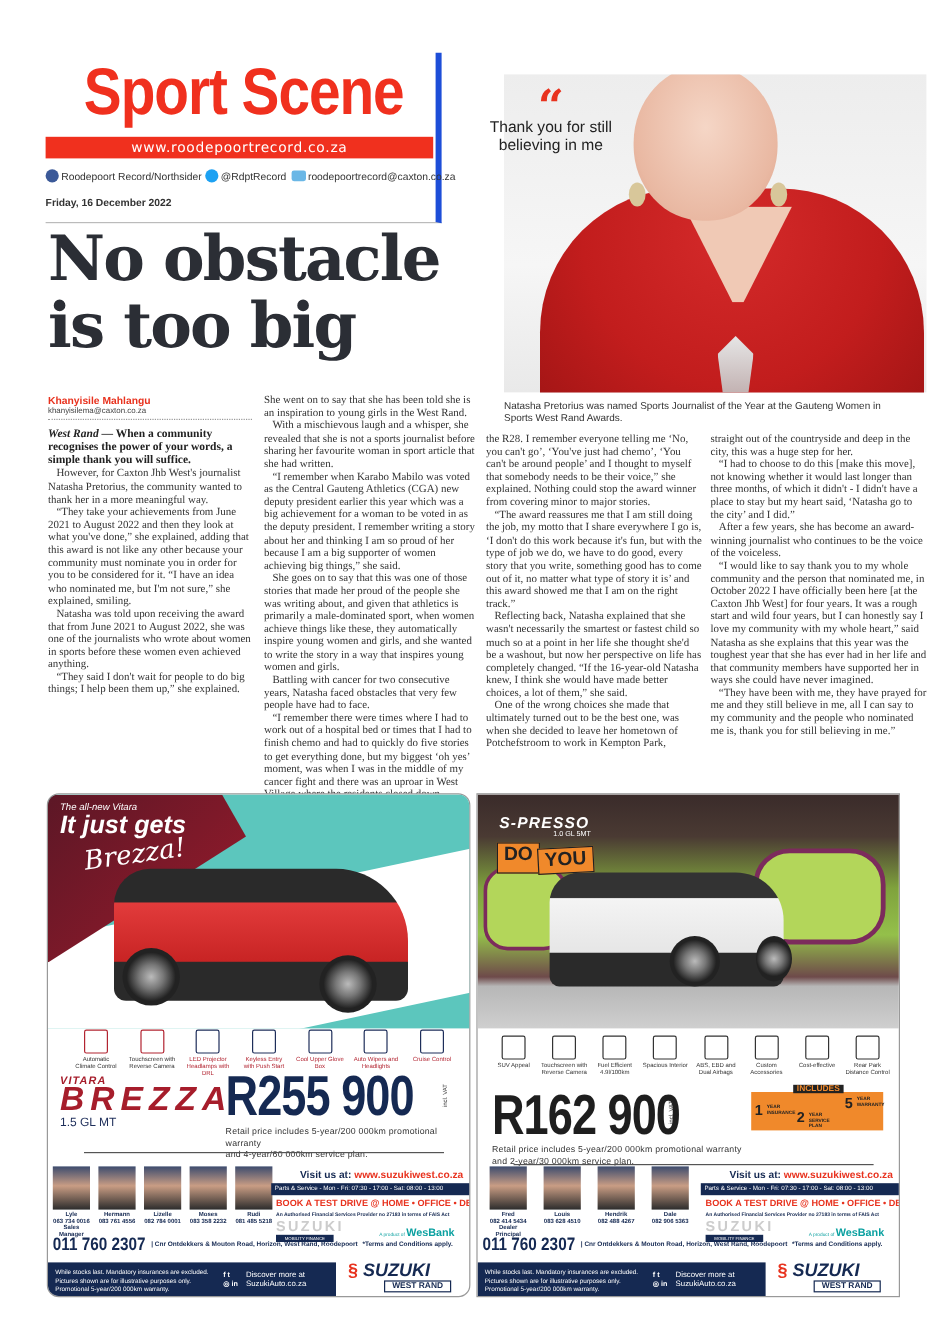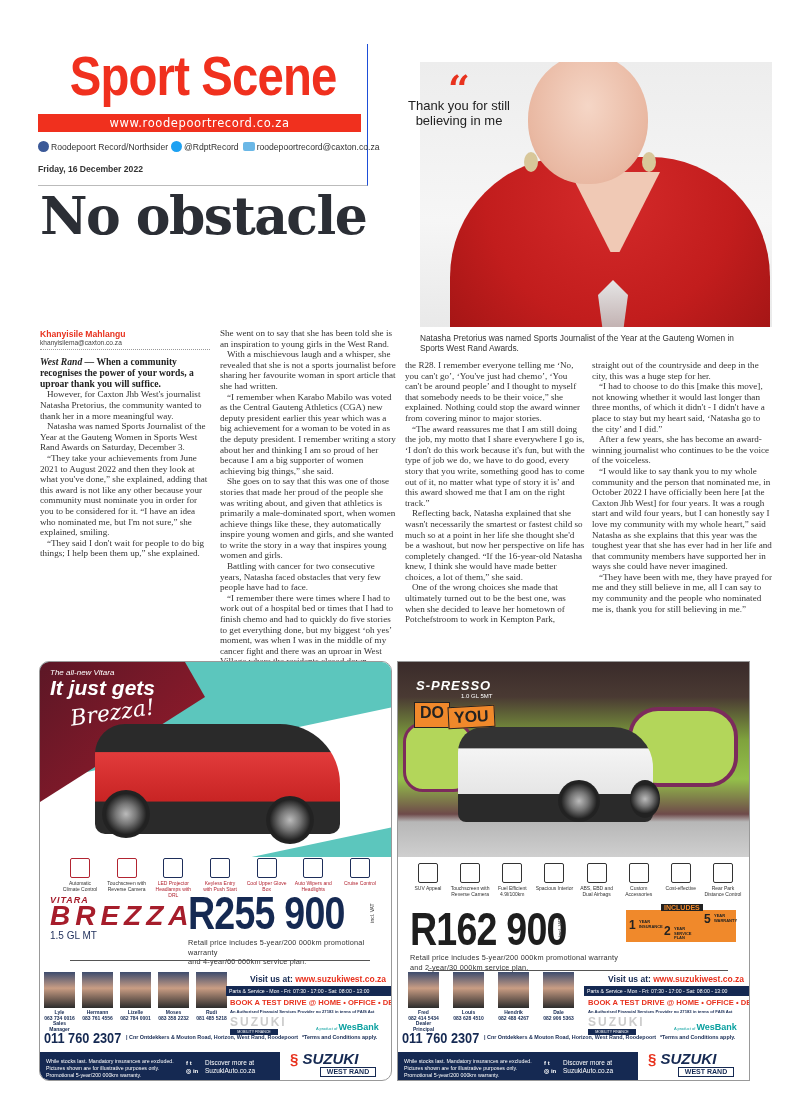--- a/index.html
+++ b/index.html
@@ -1,20 +1,20 @@
 <!DOCTYPE html>
 <html><head>
 <meta charset="utf-8">
 <style>
   * { box-sizing: border-box; margin: 0; padding: 0; }
   html, body { width: 786px; height: 1113px; background: #fff; overflow: hidden; }
   body { position: relative; font-family: "Liberation Serif", serif; color: #222; }
 
   
-  .masthead { position: absolute; left: 38px; top: 44px; width: 330px; height: 142px; border-right: 1px solid #1d4ed8; border-bottom: 1px solid #bbb; }
+  .masthead { position: absolute; left: 38px; top: 44px; width: 330px; height: 142px; border-right: 5px solid #1d4ed8; border-bottom: 1px solid #bbb; }
   .section-title { position: absolute; left: 0; top: 2px; width: 330px; text-align: center; font-family: "Liberation Sans", sans-serif; font-weight: bold; font-size: 55px; color: #f0301e; letter-spacing: -1px; transform: scaleX(0.86); transform-origin: left top; line-height: 60px; white-space: nowrap; width: 384px; }
   .url-bar { position: absolute; left: 0; top: 113px; }
   .url-bar { top: 70px; left: 0; width: 323px; height: 18px; background: #f0301e; color: #fff; font-family: "DejaVu Sans", sans-serif; font-size: 11.5px; text-align: center; line-height: 18px; letter-spacing: 0.6px; }
   .social { position: absolute; left: 0; top: 97px; width: 330px; display: flex; align-items: center; font-family: "Liberation Sans", sans-serif; font-size: 8.6px; color: #333; white-space: nowrap; }
   .social .ic { display: inline-block; width: 11px; height: 11px; border-radius: 50%; margin-right: 2px; flex: 0 0 auto; position: relative; }
   .ic.fb { background: #3b5998; }
   .ic.tw { background: #1da1f2; margin-left: 2px; }
   .ic.em { background: #6ab7e6; border-radius: 2px; margin-left: 3px; width: 12px; height: 9px; }
   .social span.t { margin-right: 1px; }
   .dateline { position: absolute; left: 0; top: 120px; font-family: "Liberation Sans", sans-serif; font-weight: bold; font-size: 8.6px; color: #333; }
@@ -136,20 +136,21 @@
     <span class="ic tw"></span>
     <span class="t">@RdptRecord</span>
     <span class="ic em"></span>
     <span class="t">roodepoortrecord@caxton.co.za</span>
   </div>
   <div class="dateline">Friday, 16 December 2022</div>
 </div>
 
 <h1 class="headline">
   <div>No obstacle</div>
+  <div>is too big</div>
 </h1>
 
 <div class="photo">
   <div class="bg"></div>
   <div class="shirt"></div>
   <div class="neck"></div>
   <div class="head"></div>
   <div class="ear" style="left:104px"></div>
   <div class="ear" style="left:222px"></div>
   <div class="trophy"></div>
@@ -159,24 +160,24 @@
   <span>Thank you for still believing in me</span>
 </div>
 <div class="caption">Natasha Pretorius was named Sports Journalist of the Year at the Gauteng Women in Sports West Rand Awards.</div>
 
 <div class="byline">
   <div class="name">Khanyisile Mahlangu</div>
   <div class="email">khanyisilema@caxton.co.za</div>
 </div>
 
 <div class="col col1">
-  <p class="noindent lede"><em>West Rand</em><span> — </span><span>When a community recognises the power of your words, a uproar thank you will suffice.</span></p>
+  <p class="noindent lede"><em>West Rand</em><span> — </span><span>When a community recognises the power of your words, a simple thank you will suffice.</span></p>
   <p>However, for Caxton Jhb West's journalist Natasha Pretorius, the community wanted to thank her in a more meaningful way.</p>
-  <p>Natasha was named Sports Journalist of the Year at the Gauteng Women in Sports West Rand Awards on Saturday, December 3.</p>
   <p>“They take your achievements from June 2021 to August 2022 and then they look at what you've done,” she explained, adding that this award is not like any other because your community must nominate you in order for you to be considered for it. “I have an idea who nominated me, but I'm not sure,” she explained, smiling.</p>
+  <p>Natasha was told upon receiving the award that from June 2021 to August 2022, she was one of the journalists who wrote about women in sports before these women even achieved anything.</p>
   <p>“They said I don't wait for people to do big things; I help been them up,” she explained.</p>
 </div>
 <div class="col col2">
   <p class="noindent">She went on to say that she has been told she is an inspiration to young girls in the West Rand.</p>
   <p>With a mischievous laugh and a whisper, she revealed that she is not a sports journalist before sharing her favourite woman in sport article that she had written.</p>
   <p>“I remember when Karabo Mabilo was voted as the Central Gauteng Athletics (CGA) new deputy president earlier this year which was a big achievement for a woman to be voted in as the deputy president. I remember writing a story about her and thinking I am so proud of her because I am a big supporter of women achieving big things,” she said.</p>
   <p>She goes on to say that this was one of those stories that made her proud of the people she was writing about, and given that athletics is primarily a male-dominated sport, when women achieve things like these, they automatically inspire young women and girls, and she wanted to write the story in a way that inspires young women and girls.</p>
   <p>Battling with cancer for two consecutive years, Natasha faced obstacles that very few people have had to face.</p>
   <p>“I remember there were times where I had to work out of a hospital bed or times that I had to finish chemo and had to quickly do five stories to get everything done, but my biggest ‘oh yes’ moment, was when I was in the middle of my cancer fight and there was an uproar in West Village where the residents closed down</p>
 </div>

